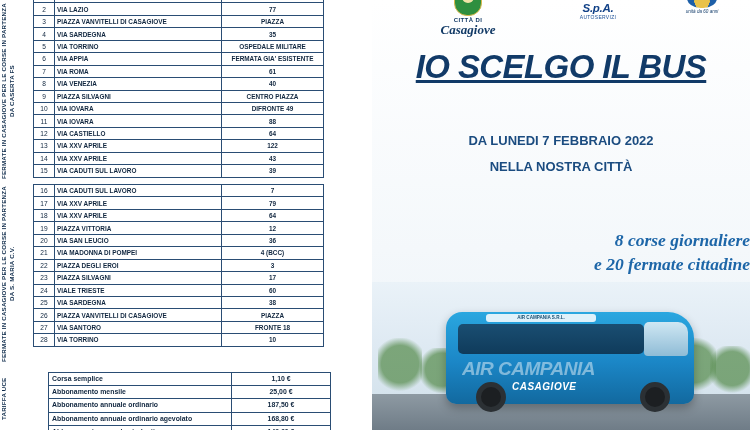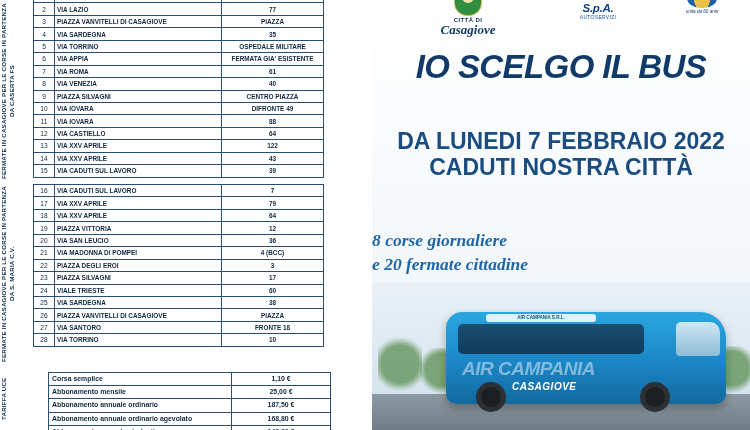--- a/index.html
+++ b/index.html
@@ -200,36 +200,37 @@
   .headline {
     position: absolute;
     left: 0; top: 48px;
     width: 378px;
     text-align: center;
     font-size: 33px;
     font-weight: bold;
     font-style: italic;
     color: #113a68;
     letter-spacing: -0.6px;
+    text-decoration: underline;
   }
   .sub1 {
     position: absolute;
     left: 0; top: 128px;
     width: 378px;
     text-align: center;
-    font-size: 23px;
+    font-size: 13px;
     font-weight: bold;
     color: #1b4c80;
     line-height: 26px;
   }
   .sub2 {
     position: absolute;
     left: 0; top: 228px;
     width: 378px;
-    text-align: left;
+    text-align: right;
     font-family: "Liberation Serif", serif;
     font-style: italic;
     font-weight: bold;
     font-size: 17.5px;
     color: #1d66a8;
     line-height: 24px;
   }
 
   
   .bus-scene {
@@ -253,21 +254,21 @@
   .tree.t2 { left: 48px; height: 48px;}
   .tree.t3 { left: 300px; }
   .tree.t4 { left: 338px; height: 50px;}
   .road {
     position: absolute; left: 0; bottom: 0; width: 378px; height: 36px;
     background: linear-gradient(180deg,#8e9aa3 0%, #6f7c87 100%);
   }
   .bus {
     position: absolute;
     left: 74px; bottom: 26px;
-    width: 280px; height: 92px;
+    width: 248px; height: 92px;
     background: linear-gradient(180deg,#2aa7e0 0%, #1b86c6 55%, #12699f 100%);
     border-radius: 16px 26px 10px 10px;
     box-shadow: 0 4px 10px rgba(0,0,0,.28);
     overflow: hidden;
   }
   .bus-windshield {
     position: absolute;
     right: 6px; top: 10px;
     width: 44px; height: 34px;
     background: linear-gradient(180deg,#cfe7f3,#8fbcd6);
@@ -530,21 +531,21 @@
       <div class="logo-cave">
         <div class="cave-mark"></div>
         <div class="cave-sub">unità da 60 anni</div>
       </div>
     </div>
 
     <div class="headline">IO SCELGO IL BUS</div>
 
     <div class="sub1">
       <div>DA LUNEDI 7 FEBBRAIO 2022</div>
-      <div>CADUTI NOSTRA CITTÀ</div>
+      <div>NELLA NOSTRA CITTÀ</div>
     </div>
 
     <div class="sub2">
       <div>8 corse giornaliere</div>
       <div>e 20 fermate cittadine</div>
     </div>
 
     <div class="bus-scene">
       <div class="sky"></div>
       <div class="tree t1"></div>

